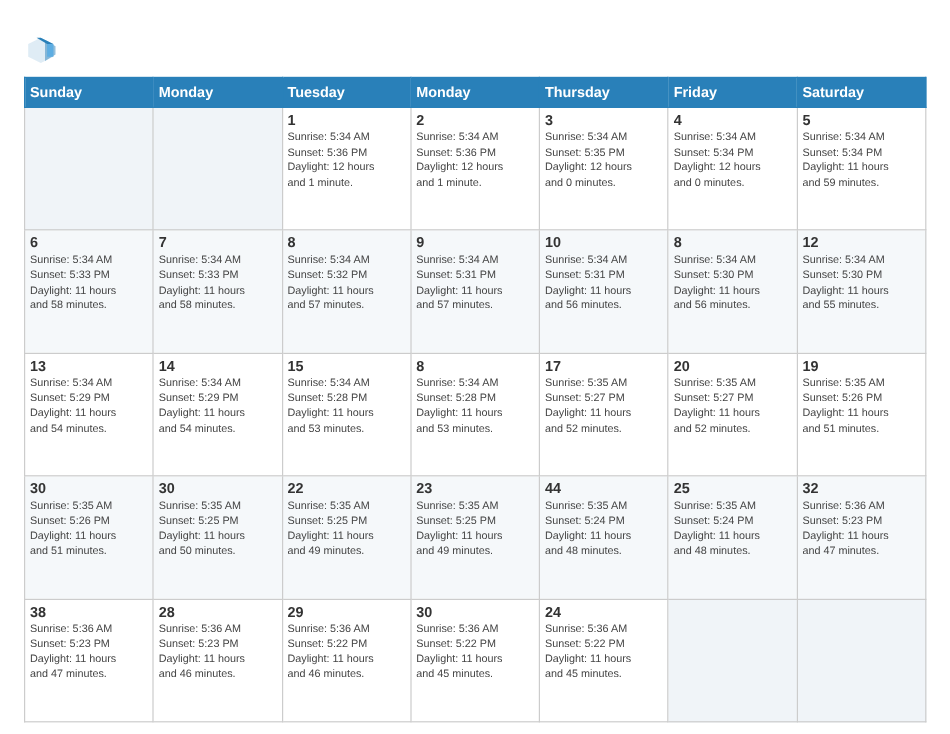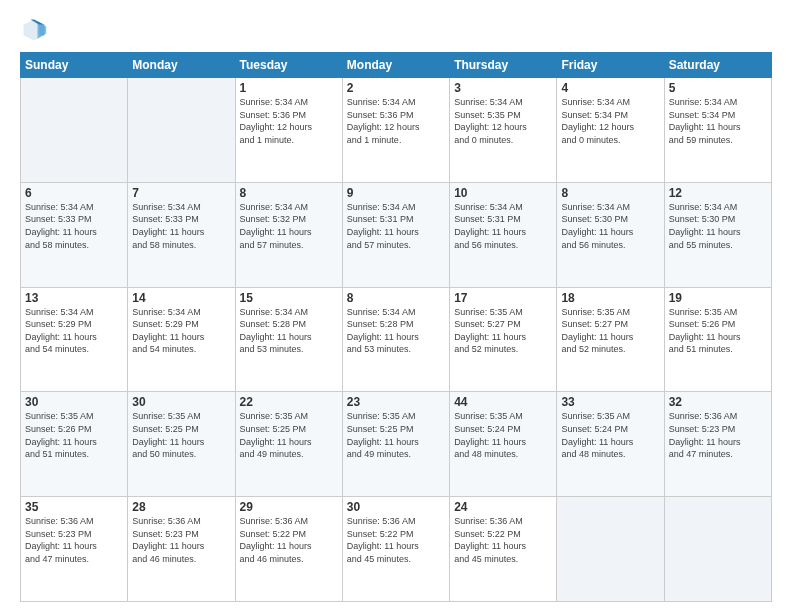--- a/index.html
+++ b/index.html
@@ -6,21 +6,21 @@
     body {
       width: 792px;
       height: 612px;
       font-family: Arial, sans-serif;
       background: #fff;
       overflow: hidden;
     }
     .page {
       width: 792px;
       height: 612px;
-      padding: 16px 20px 10px 20px;
+      padding: 28px 20px 10px 20px;
       display: flex;
       flex-direction: column;
     }
     .header {
       display: flex;
       align-items: flex-start;
       justify-content: space-between;
       margin-bottom: 8px;
     }
     .logo {
@@ -266,21 +266,21 @@
 and 53 minutes.</div>
           </td>
           <td>
             <span class="day-num">17</span>
             <div class="day-info" style="white-space: pre-line;">Sunrise: 5:35 AM
 Sunset: 5:27 PM
 Daylight: 11 hours
 and 52 minutes.</div>
           </td>
           <td>
-            <span class="day-num">18</span>
+            <span class="day-num">20</span>
             <div class="day-info" style="white-space: pre-line;">Sunrise: 5:35 AM
 Sunset: 5:27 PM
 Daylight: 11 hours
 and 52 minutes.</div>
           </td>
           <td>
             <span class="day-num">19</span>
             <div class="day-info" style="white-space: pre-line;">Sunrise: 5:35 AM
 Sunset: 5:26 PM
 Daylight: 11 hours
@@ -317,37 +317,37 @@
 and 49 minutes.</div>
           </td>
           <td>
             <span class="day-num">44</span>
             <div class="day-info" style="white-space: pre-line;">Sunrise: 5:35 AM
 Sunset: 5:24 PM
 Daylight: 11 hours
 and 48 minutes.</div>
           </td>
           <td>
-            <span class="day-num">33</span>
+            <span class="day-num">25</span>
             <div class="day-info" style="white-space: pre-line;">Sunrise: 5:35 AM
 Sunset: 5:24 PM
 Daylight: 11 hours
 and 48 minutes.</div>
           </td>
           <td>
             <span class="day-num">32</span>
             <div class="day-info" style="white-space: pre-line;">Sunrise: 5:36 AM
 Sunset: 5:23 PM
 Daylight: 11 hours
 and 47 minutes.</div>
           </td>
         </tr>
         <tr class="row-odd">
           <td>
-            <span class="day-num">35</span>
+            <span class="day-num">38</span>
             <div class="day-info" style="white-space: pre-line;">Sunrise: 5:36 AM
 Sunset: 5:23 PM
 Daylight: 11 hours
 and 47 minutes.</div>
           </td>
           <td>
             <span class="day-num">28</span>
             <div class="day-info" style="white-space: pre-line;">Sunrise: 5:36 AM
 Sunset: 5:23 PM
 Daylight: 11 hours

